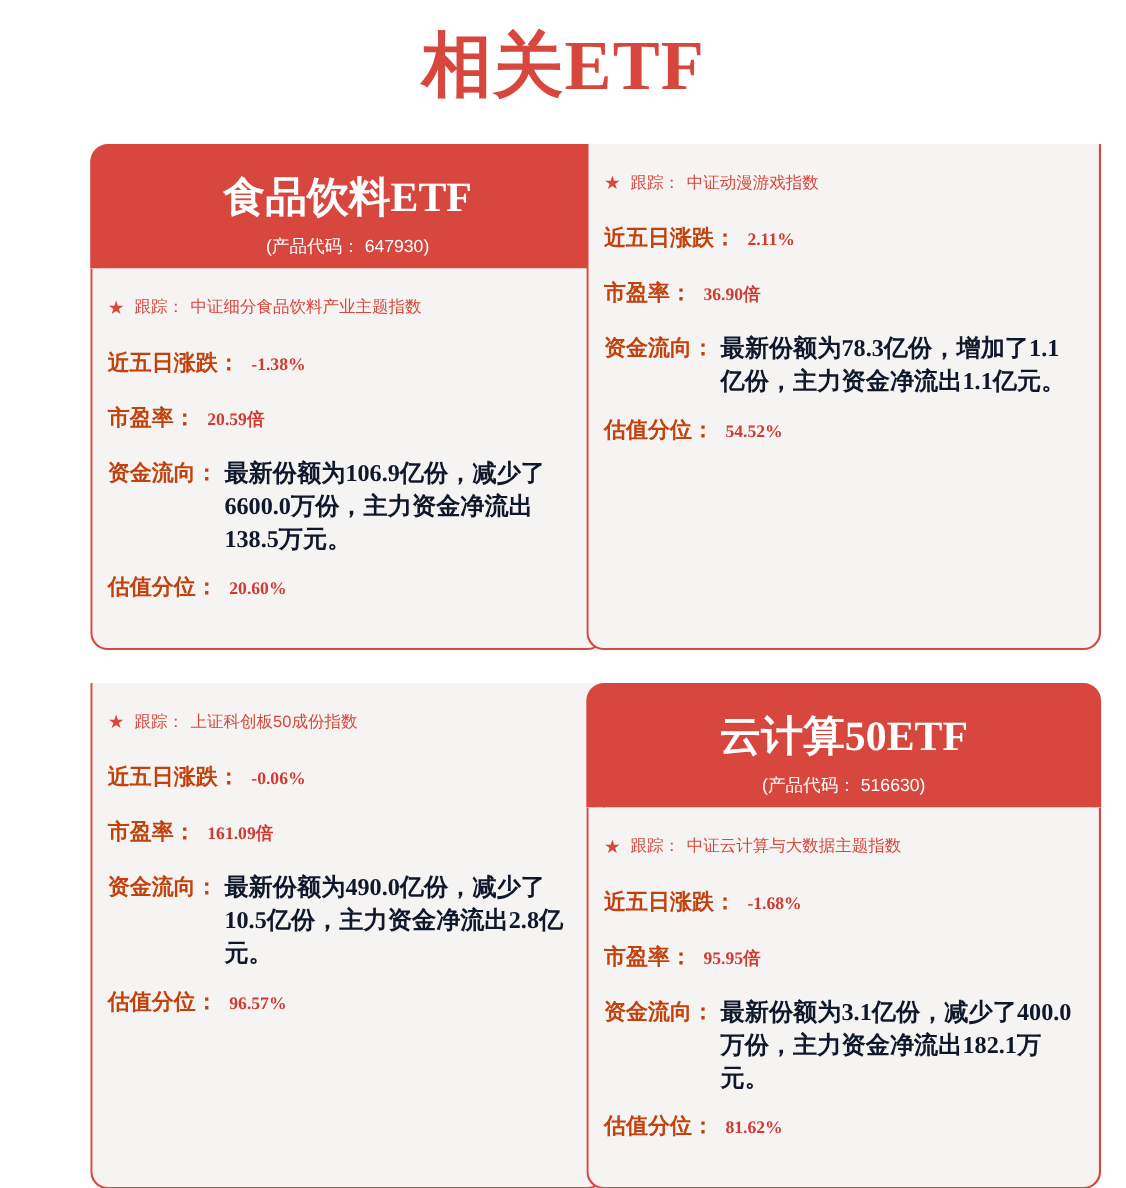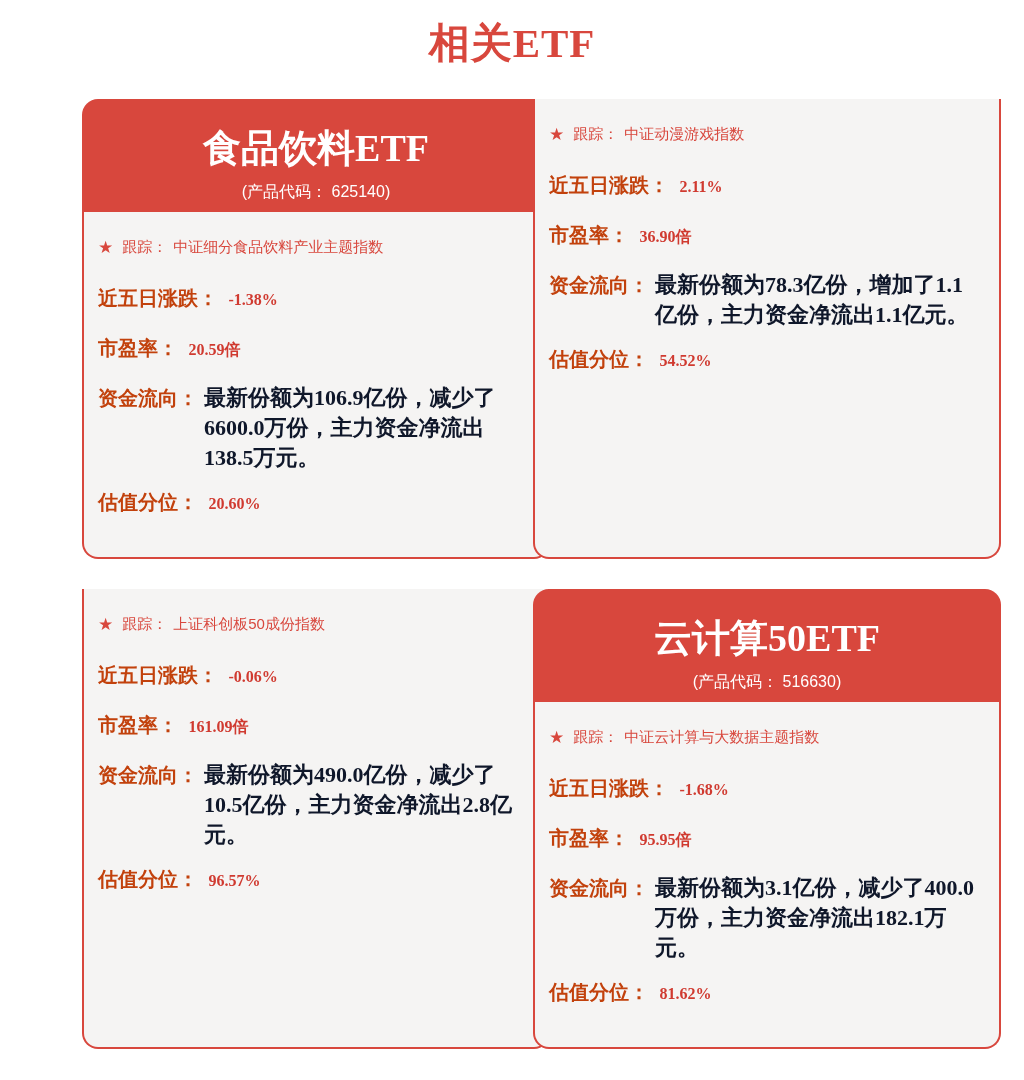--- a/index.html
+++ b/index.html
@@ -10,21 +10,21 @@
     height: 1080px;
     overflow: hidden;
   }
   .page { width: 1024px; height: 1080px; position: relative; }
 
   .page-title {
     text-align: center;
     padding-top: 16px;
     font-family: "Liberation Serif", serif;
     font-weight: bold;
-    font-size: 41px;
+    font-size: 64px;
     color: #d8473d;
     letter-spacing: 1px;
   }
 
   .grid {
     display: grid;
     grid-template-columns: 410px 410px;
     column-gap: 41px;
     row-gap: 30px;
     padding: 0 82px;
@@ -123,21 +123,21 @@
 
 <div class="page">
 
   <h1 class="page-title">相关ETF</h1>
 
   <div class="grid">
 
     <div class="card">
       <div class="card-header">
         <div class="card-title">食品饮料ETF</div>
-        <div class="card-code">(产品代码： 625140)</div>
+        <div class="card-code">(产品代码： 647930)</div>
       </div>
       <div class="card-body">
         <div class="track-row">
           <span class="star">★</span>
           <span class="track-label">跟踪：</span>
           <span class="track-value">中证细分食品饮料产业主题指数</span>
         </div>
         <div class="stat-row">
           <span class="stat-label">近五日涨跌：</span>
           <span class="stat-value">-1.38%</span>

